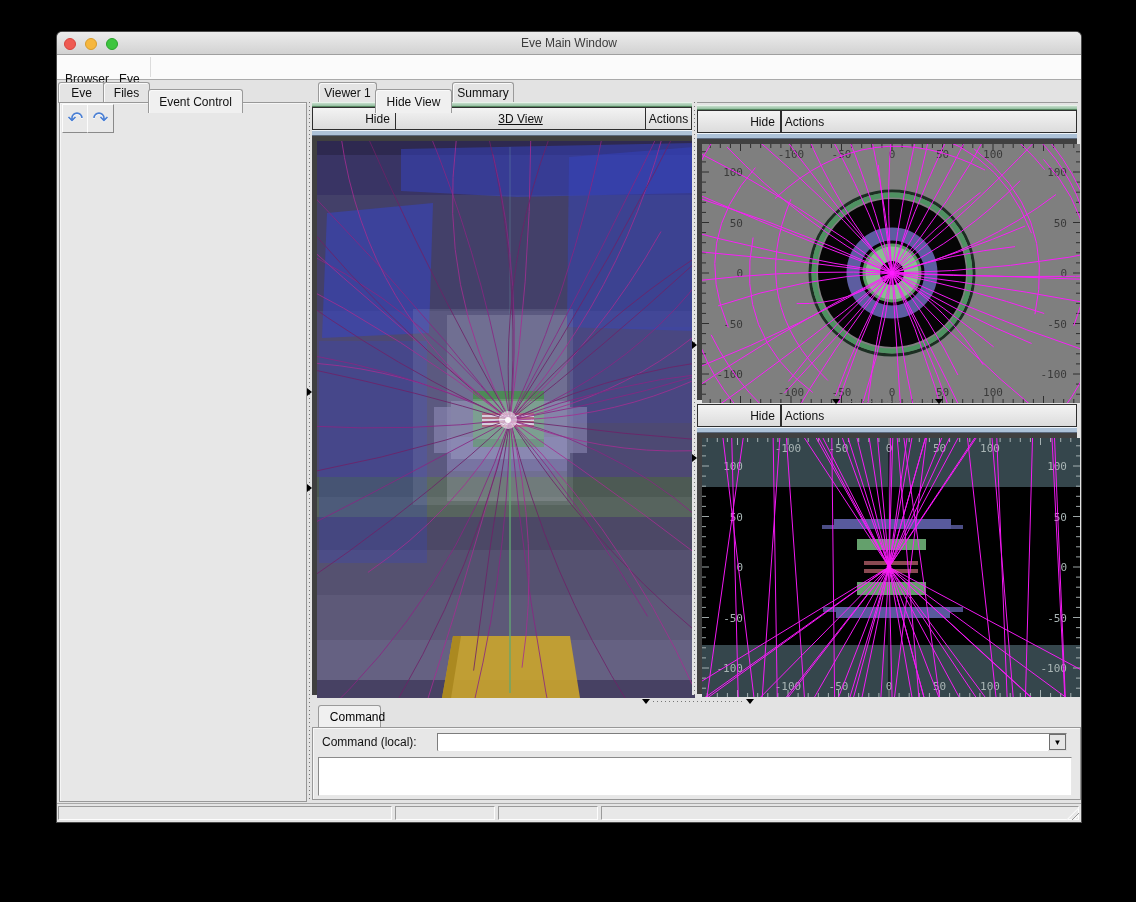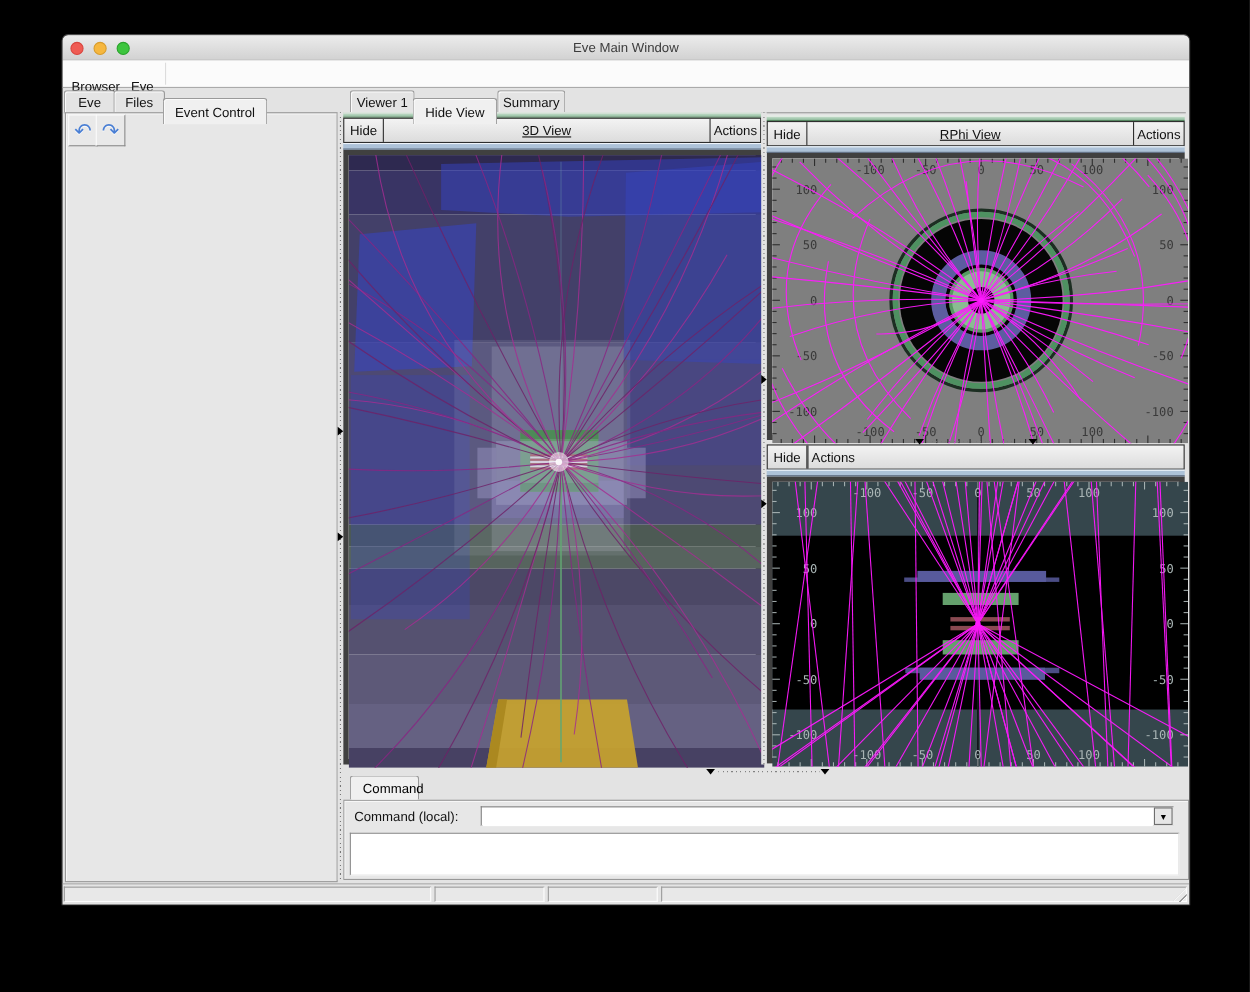--- a/index.html
+++ b/index.html
@@ -39,21 +39,21 @@
          border-bottom:4px solid transparent;z-index:6;}
   .arr-d{position:absolute;width:0;height:0;border-top:5px solid #000;border-left:4px solid transparent;
          border-right:4px solid transparent;z-index:6;}
 
   .greenstrip{position:absolute;height:5px;background:linear-gradient(#c6ddcc,#92bf9f);
               border-top:1px solid #e6f1e8;border-bottom:1px solid #55855f;box-sizing:border-box;z-index:3;}
   .bluestrip{position:absolute;height:6px;background:#adc2d8;border-top:1px solid #eef4fa;
              border-bottom:1px solid #5c6a7e;box-sizing:border-box;z-index:3;}
   .vhdr{position:absolute;height:23px;background:linear-gradient(#f3f3f3,#dcdcdc);
         border:1px solid #2e2e2e;box-sizing:border-box;display:flex;font-size:12px;color:#111;z-index:3;}
-  .vhdr .hbtn{display:flex;align-items:center;justify-content:center;border-right:1px solid #2e2e2e;width:35px;}
+  .vhdr .hbtn{display:flex;align-items:center;justify-content:center;border-right:1px solid #2e2e2e;width:35px;margin-left:47px;}
   .vhdr .hbtnR{display:flex;align-items:center;justify-content:center;border-left:1px solid #2e2e2e;width:45px;}
   .vhdr .htitle{flex:1;display:flex;align-items:center;justify-content:center;text-decoration:underline;}
 
   .viewport{position:absolute;z-index:2;border:5px solid #404040;box-sizing:border-box;}
   svg{display:block;}
 
   .cmd-frame{position:absolute;left:255px;top:695px;width:767px;height:71px;background:#e7e7e7;
              border:1px solid #989898;box-shadow:inset 1px 1px 0 #f7f7f7;z-index:2;}
   .cmd-tab{position:absolute;left:261px;top:673px;width:63px;height:22px;background:#f0f0f0;
            border:1px solid #9a9a9a;border-bottom:none;border-radius:3px 3px 0 0;font-size:12px;
@@ -226,21 +226,20 @@
 
   <div class="splitv" style="left:635px;top:70px;height:593px">
     <div class="dots"></div>
       </div>
   <div class="arr-r" style="left:635px;top:309px"></div>
   <div class="arr-r" style="left:635px;top:422px"></div>
 
   <div class="greenstrip" style="left:640px;top:73px;width:380px"></div>
   <div class="vhdr" style="left:640px;top:78px;width:380px">
     <div class="hbtn">Hide</div>
-    <div class="htitle">RPhi View</div>
     <div class="hbtnR">Actions</div>
   </div>
   <div class="bluestrip" style="left:640px;top:101px;width:380px"></div>
   <div class="viewport" style="left:640px;top:107px;width:380px;height:261px">
     <svg id="svgrphi" width="378" height="259" viewBox="0 0 378 259">
           <rect width="378" height="259" fill="#7f7f7f"></rect>
     <circle cx="190" cy="129" r="82" fill="none" stroke="#1c2e22" stroke-width="3"></circle>
     <circle cx="190" cy="129" r="78" fill="none" stroke="#4e9161" stroke-width="5"></circle>
     <circle cx="190" cy="129" r="74" fill="#050505"></circle>
     <circle cx="190" cy="129" r="39" fill="none" stroke="#5c5da0" stroke-width="13"></circle>

